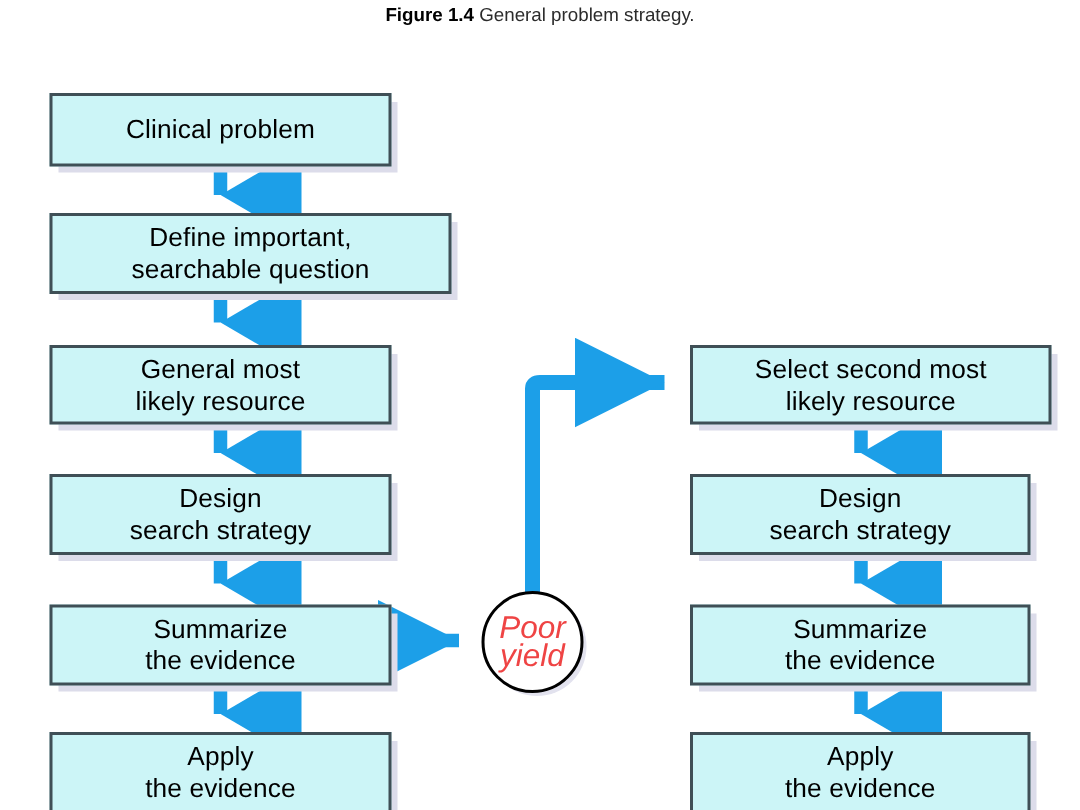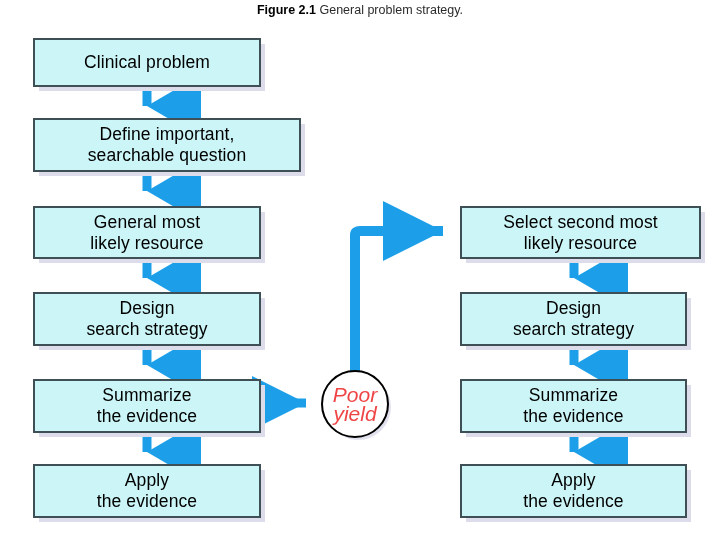--- a/index.html
+++ b/index.html
@@ -31,20 +31,21 @@
   }
   #caption .fig-label {
     font-weight: bold;
     color: #000000;
   }
 
   
   #figure {
     position: absolute;
     inset: 0;
+    margin-top: 24px;
   }
   #wires {
     position: absolute;
     inset: 0;
     width: 720px;
     height: 540px;
     pointer-events: none;
   }
 
   
@@ -89,21 +90,21 @@
     line-height: 19px;
     white-space: pre-line;
     color: #ef4444;
     font-style: italic;
   }
 </style>
 </head>
 <body>
 
 <div id="caption">
-  <span class="fig-label">Figure 2.1</span>
+  <span class="fig-label">Figure 1.4</span>
   <span>General problem strategy.</span>
 </div>
 
 <div id="figure">
 
   <svg id="wires" viewBox="0 0 720 540" xmlns="http://www.w3.org/2000/svg">
     <defs>
       <marker id="ah-down" markerWidth="7" markerHeight="6" refX="3.5" refY="6" orient="auto" markerUnits="strokeWidth">
         <path d="M0,0 L7,0 L3.5,6 Z" fill="#1c9fe8"></path>
       </marker>

